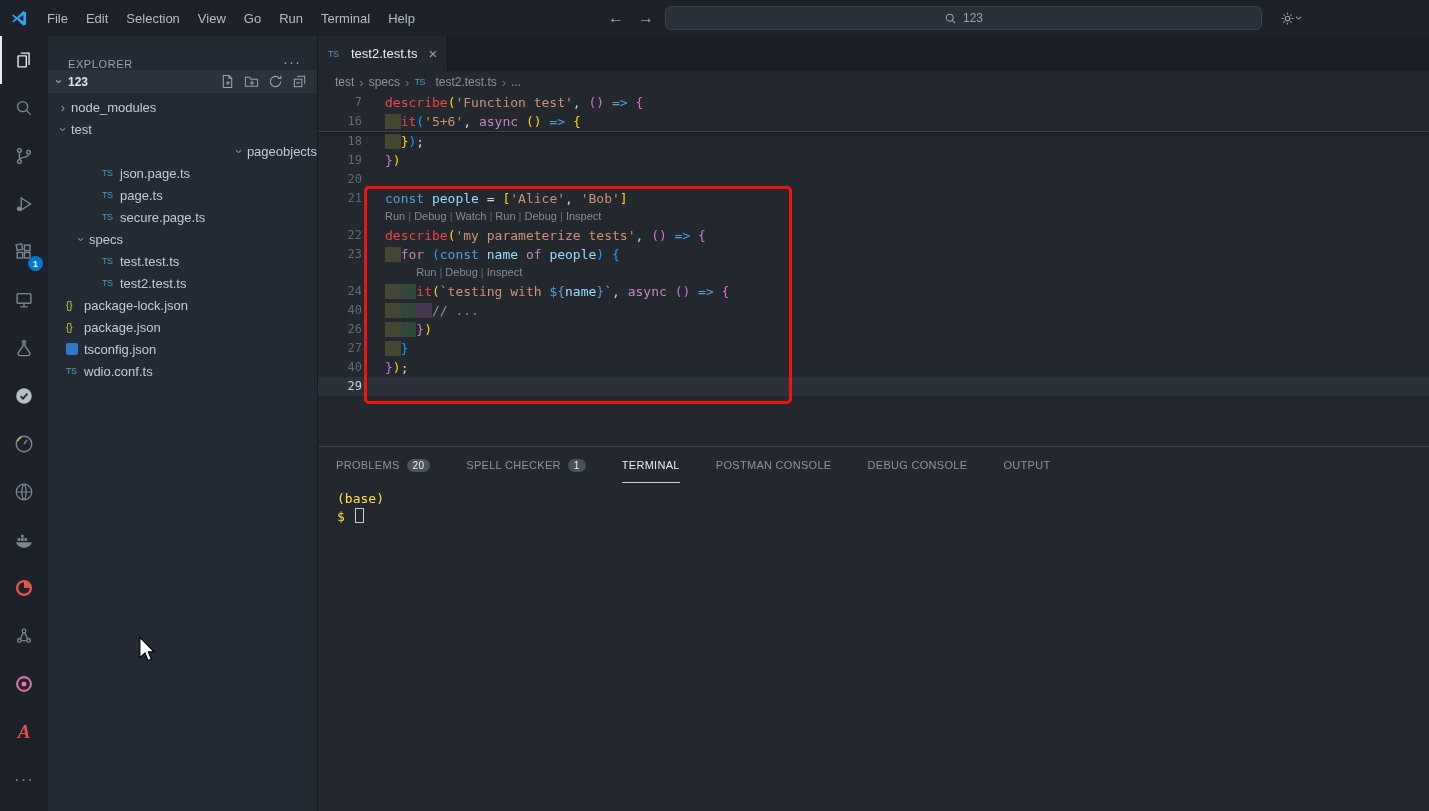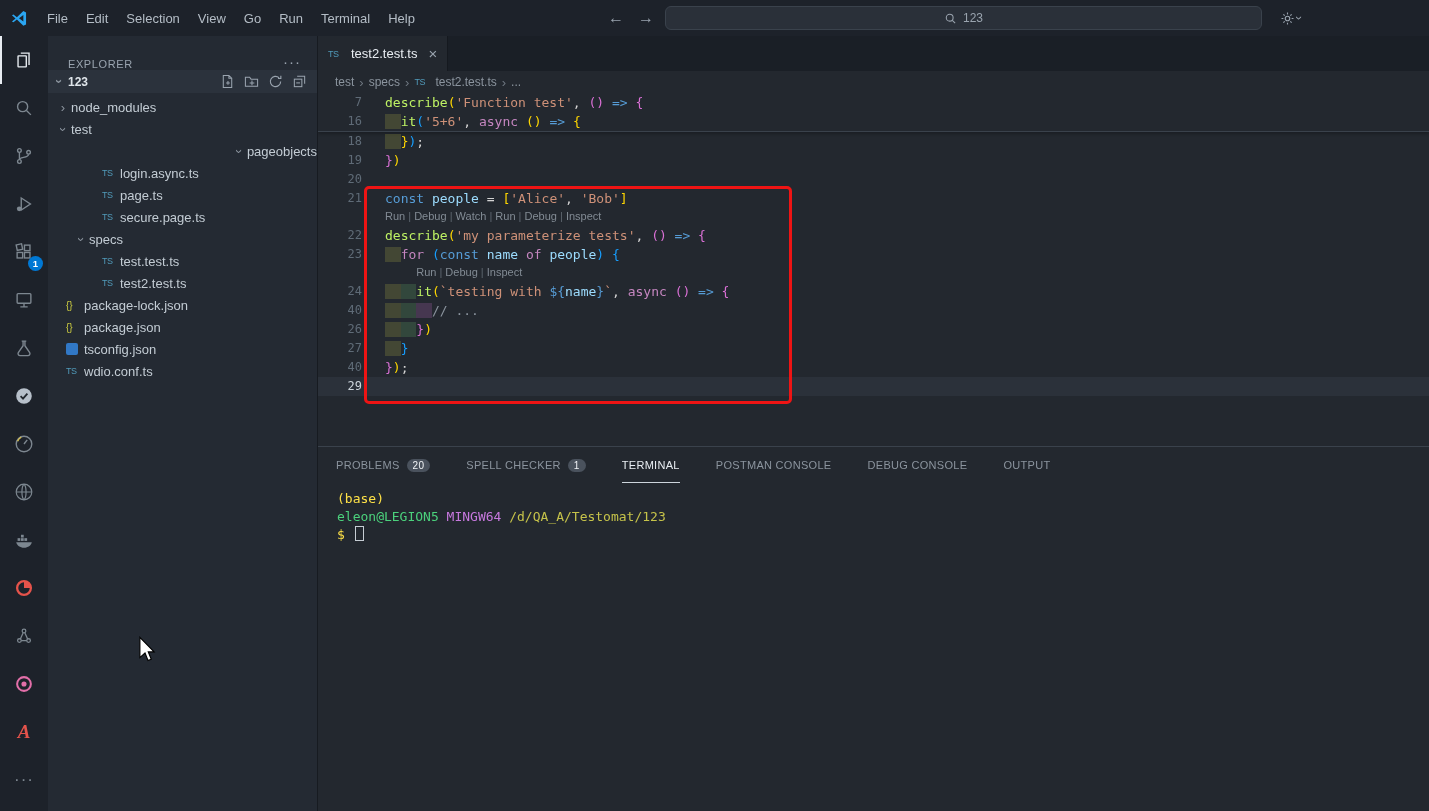--- a/index.html
+++ b/index.html
@@ -53,21 +53,21 @@
 .editor{flex:1;position:relative;font-family:"DejaVu Sans Mono",monospace;font-size:13px;overflow:hidden;background:#23282f}
 .sticky{border-bottom:1px solid #3a424c;box-shadow:0 2px 3px rgba(0,0,0,.25)}
 .row{display:flex;height:19px;line-height:19px;white-space:pre}
 .row.current{background:#2b313a}
 .lnum{width:44px;flex:none;text-align:right;color:#5f6b77;font-size:12px}
 .row.current .lnum{color:#cdd5dc}
 .lcontent{padding-left:23px}
 .row.lens{height:18px;line-height:17px;font-family:"Liberation Sans",sans-serif;font-size:11px;color:#828b94}
 .lens-link{cursor:pointer}
 .lens-sep{color:#5d666f}
-.tk-fn{color:#bef264}.tk-str{color:#ce9178}.tk-kwp{color:#c586c0}.tk-kwb{color:#569cd6}
+.tk-fn{color:#ef4444}.tk-str{color:#ce9178}.tk-kwp{color:#c586c0}.tk-kwb{color:#569cd6}
 .tk-var{color:#9cdcfe}.tk-pun{color:#d4d4d4}.tk-op{color:#d4d4d4}.tk-arr{color:#569cd6}
 .tk-b1{color:#ffd700}.tk-b2{color:#da70d6}.tk-b3{color:#179fff}.tk-tpl{color:#569cd6}
 .tk-cmt{color:#8b949e}
 .tk-i1{background:rgba(235,235,80,.16)}
 .tk-i2{background:rgba(130,235,130,.16)}
 .tk-i3{background:rgba(235,130,235,.18)}
 .red-box{position:absolute;left:46px;top:93px;width:428px;height:218px;border:3px solid #ee1414;border-radius:5px;pointer-events:none;z-index:10}
 
 .panel{height:365px;border-top:1px solid #3a424c;display:flex;flex-direction:column;background:#23282f;flex:none}
 .panel-tabs{height:36px;display:flex;align-items:flex-end;padding-left:18px;gap:36px;font-size:11px;letter-spacing:.3px;color:#8b949e;flex:none}
@@ -267,21 +267,21 @@
         <div class="tree-row" style="padding-left: 8px;">
           <span class="chev down">›</span>
           <span class="tree-label">test</span>
         </div>
         <div class="tree-row" style="padding-left: 26px; justify-content: flex-end;">
           <span class="chev down">›</span>
           <span class="tree-label">pageobjects</span>
         </div>
         <div class="tree-row" style="padding-left: 54px;">
           <span class="ficon ts">TS</span>
-          <span class="tree-label">login.async.ts</span>
+          <span class="tree-label">json.page.ts</span>
         </div>
         <div class="tree-row" style="padding-left: 54px;">
           <span class="ficon ts">TS</span>
           <span class="tree-label">page.ts</span>
         </div>
         <div class="tree-row" style="padding-left: 54px;">
           <span class="ficon ts">TS</span>
           <span class="tree-label">secure.page.ts</span>
         </div>
         <div class="tree-row" style="padding-left: 26px;">
@@ -383,21 +383,20 @@
           </div>
           <div class="panel-tab">
             <span>DEBUG CONSOLE</span>
           </div>
           <div class="panel-tab">
             <span>OUTPUT</span>
           </div>
         </div>
       <div class="terminal">
           <div class="t-line"><span class="t-plain">(base)</span></div>
-          <div class="t-line"><span class="t-user">eleon@LEGION5</span><span class="t-plain"> </span><span class="t-sys">MINGW64</span><span class="t-plain"> </span><span class="t-path">/d/QA_A/Testomat/123</span></div>
           <div class="t-line"><span class="t-plain">$ </span><span class="t-cursor"></span></div>
         </div>
     </div>
   </div>
 </div>
 
 <div class="cursor-arrow">
   <svg width="18" height="27" viewBox="0 0 12 19">
       <path d="M1 1v14.2l3.6-3.2 2.1 5.2 2.3-.9-2.1-5.1H11z" fill="#fff" stroke="#000" stroke-width="0.8"></path>
     </svg>

